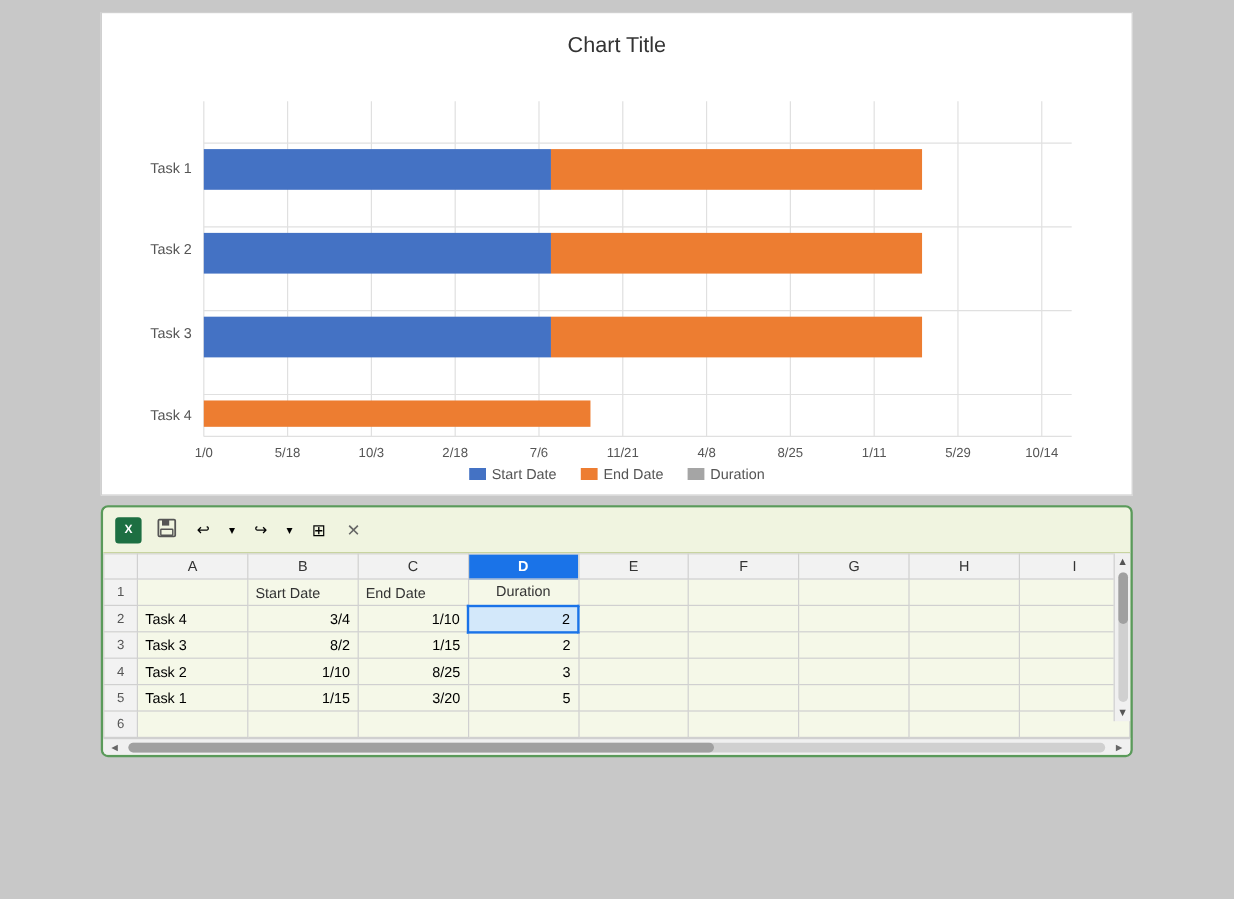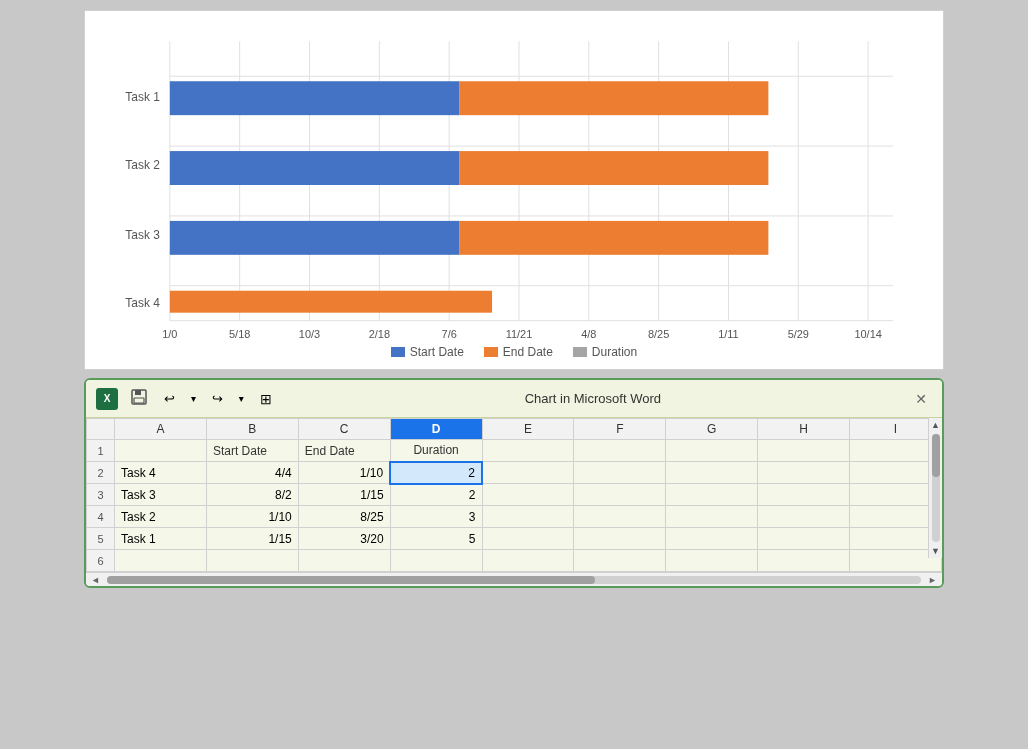--- a/index.html
+++ b/index.html
@@ -205,20 +205,21 @@
       font-size: 9px;
       color: #666;
       cursor: pointer;
       padding: 1px 3px;
     }
   </style>
 </head>
 <body>
 
 <div class="chart-area">
+  <div class="chart-title">Chart Title</div>
 
   <div class="chart-container">
     <svg class="chart-svg" viewBox="0 0 820 310">
 
       <text x="55" y="75" text-anchor="end" font-size="12" fill="#555">Task 1</text>
       <text x="55" y="143" text-anchor="end" font-size="12" fill="#555">Task 2</text>
       <text x="55" y="213" text-anchor="end" font-size="12" fill="#555">Task 3</text>
       <text x="55" y="281" text-anchor="end" font-size="12" fill="#555">Task 4</text>
 
       <line x1="65" y1="15" x2="65" y2="295" stroke="#e0e0e0" stroke-width="1"></line>
@@ -303,21 +304,20 @@
     </button>
     <button class="toolbar-btn" title="Redo">
       <span style="font-size:13px;">↪</span>
     </button>
     <button class="toolbar-btn">
       <span style="font-size:10px;">▾</span>
     </button>
     <button class="toolbar-btn">
       <span style="font-size:14px;">⊞</span>
     </button>
-    <div class="dialog-title">Chart in Microsoft Word</div>
     <button class="close-btn">✕</button>
   </div>
 
   <div class="spreadsheet-wrapper" style="position:relative;">
     <table class="spreadsheet">
       <thead>
         <tr class="col-header-row">
           <th class="row-num-col"></th>
           <th>A</th>
           <th>B</th>
@@ -341,21 +341,21 @@
           <td></td>
           <td></td>
           <td></td>
           <td></td>
           <td></td>
         </tr>
 
         <tr>
           <td class="row-num">2</td>
           <td>Task 4</td>
-          <td class="text-right">4/4</td>
+          <td class="text-right">3/4</td>
           <td class="text-right">1/10</td>
           <td class="cell-selected text-right">2</td>
           <td></td>
           <td></td>
           <td></td>
           <td></td>
           <td></td>
         </tr>
 
         <tr>

